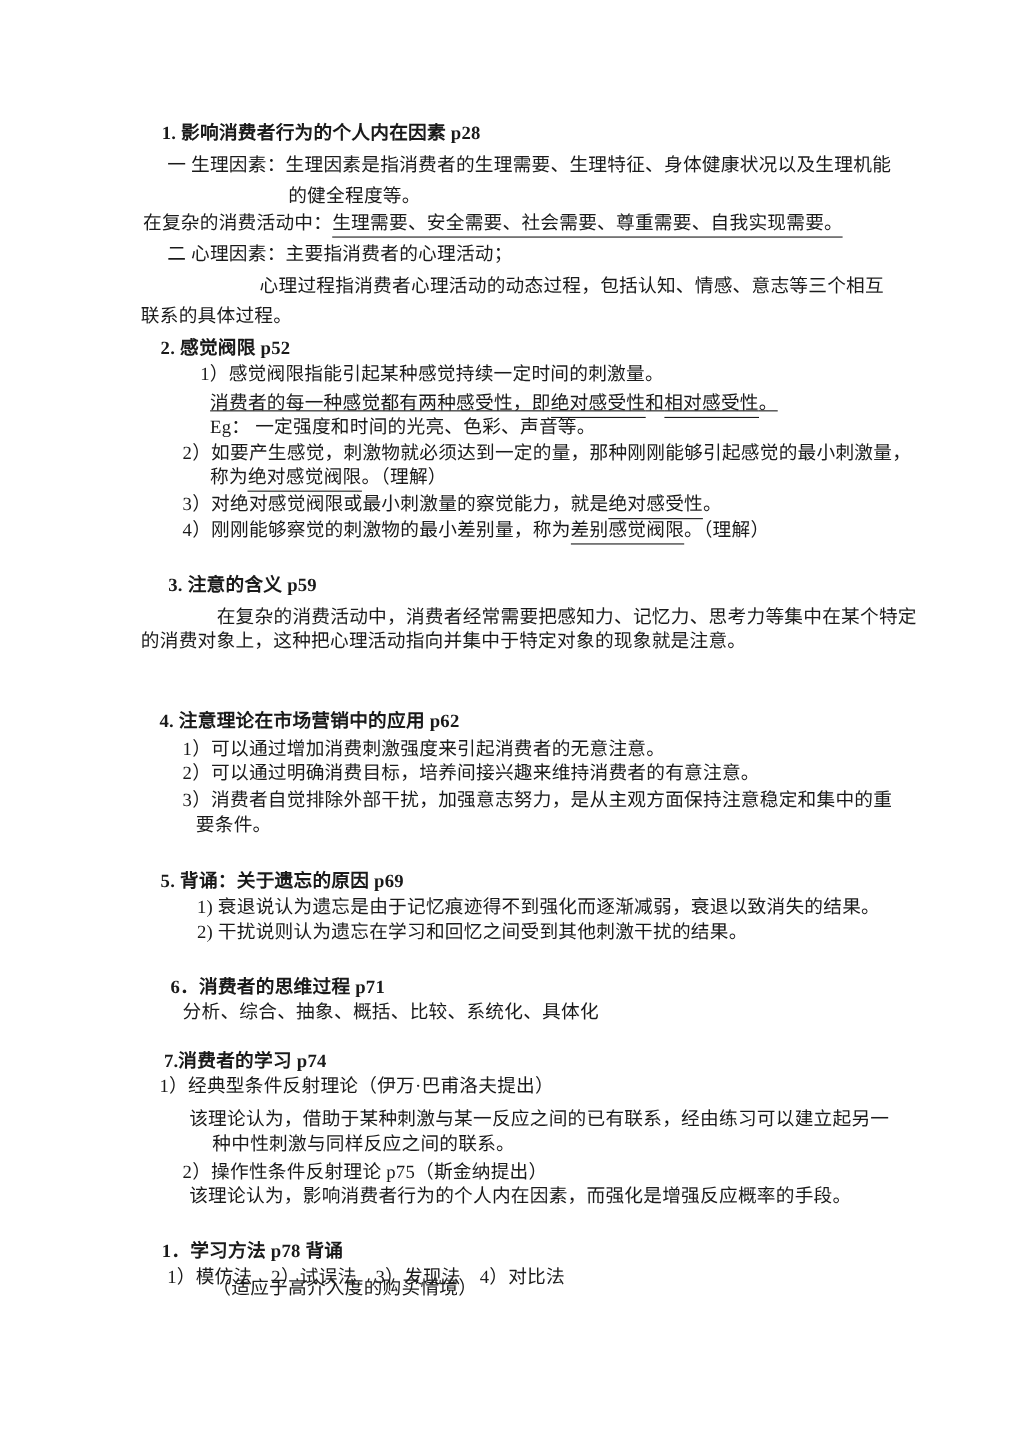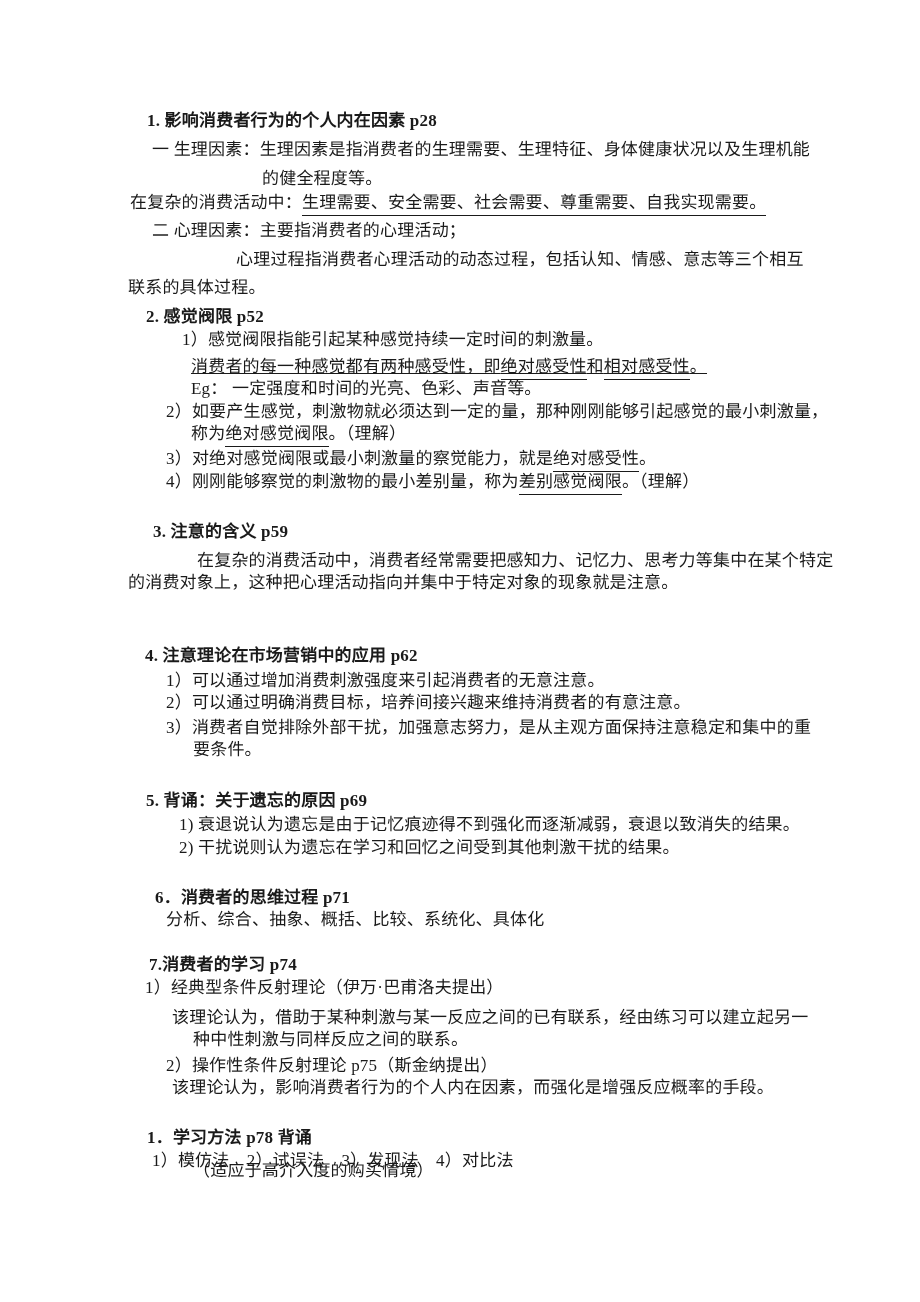--- a/index.html
+++ b/index.html
@@ -48,21 +48,21 @@
     <div>
       <div class="line bold" style="left: 153px; top: 521px;"><span>3. 注意的含义 p59</span></div>
       <div class="line" style="left: 179px; top: 550px; margin-left: 18px;"><span>在复杂的消费活动中，消费者经常需要把感知力、记忆力、思考力等集中在某个特定</span></div>
       <div class="line" style="left: 128px; top: 572px;"><span>的消费对象上，这种把心理活动指向并集中于特定对象的现象就是注意。</span></div>
     </div>
     <div>
       <div class="line bold" style="left: 145px; top: 645px;"><span>4. 注意理论在市场营销中的应用 p62</span></div>
       <div class="line" style="left: 166px; top: 670px;"><span>1）可以通过增加消费刺激强度来引起消费者的无意注意。</span></div>
       <div class="line" style="left: 166px; top: 692px;"><span>2）可以通过明确消费目标，培养间接兴趣来维持消费者的有意注意。</span></div>
       <div class="line" style="left: 166px; top: 717px;"><span>3）消费者自觉排除外部干扰，加强意志努力，是从主观方面保持注意稳定和集中的重</span></div>
-      <div class="line" style="left: 193px; top: 739px;"><span>要条件。</span></div>
+      <div class="line" style="left: 178px; top: 739px;"><span>要条件。</span></div>
     </div>
     <div>
       <div class="line bold" style="left: 146px; top: 790px;"><span>5. 背诵：关于遗忘的原因 p69</span></div>
       <div class="line" style="left: 179px; top: 814px;"><span>1) 衰退说认为遗忘是由于记忆痕迹得不到强化而逐渐减弱，衰退以致消失的结果。</span></div>
       <div class="line" style="left: 179px; top: 837px;"><span>2) 干扰说则认为遗忘在学习和回忆之间受到其他刺激干扰的结果。</span></div>
     </div>
     <div>
       <div class="line bold" style="left: 155px; top: 887px;"><span>6．消费者的思维过程 p71</span></div>
       <div class="line" style="left: 166px; top: 909px; text-align: right;"><span>分析、综合、抽象、概括、比较、系统化、具体化</span></div>
     </div>

